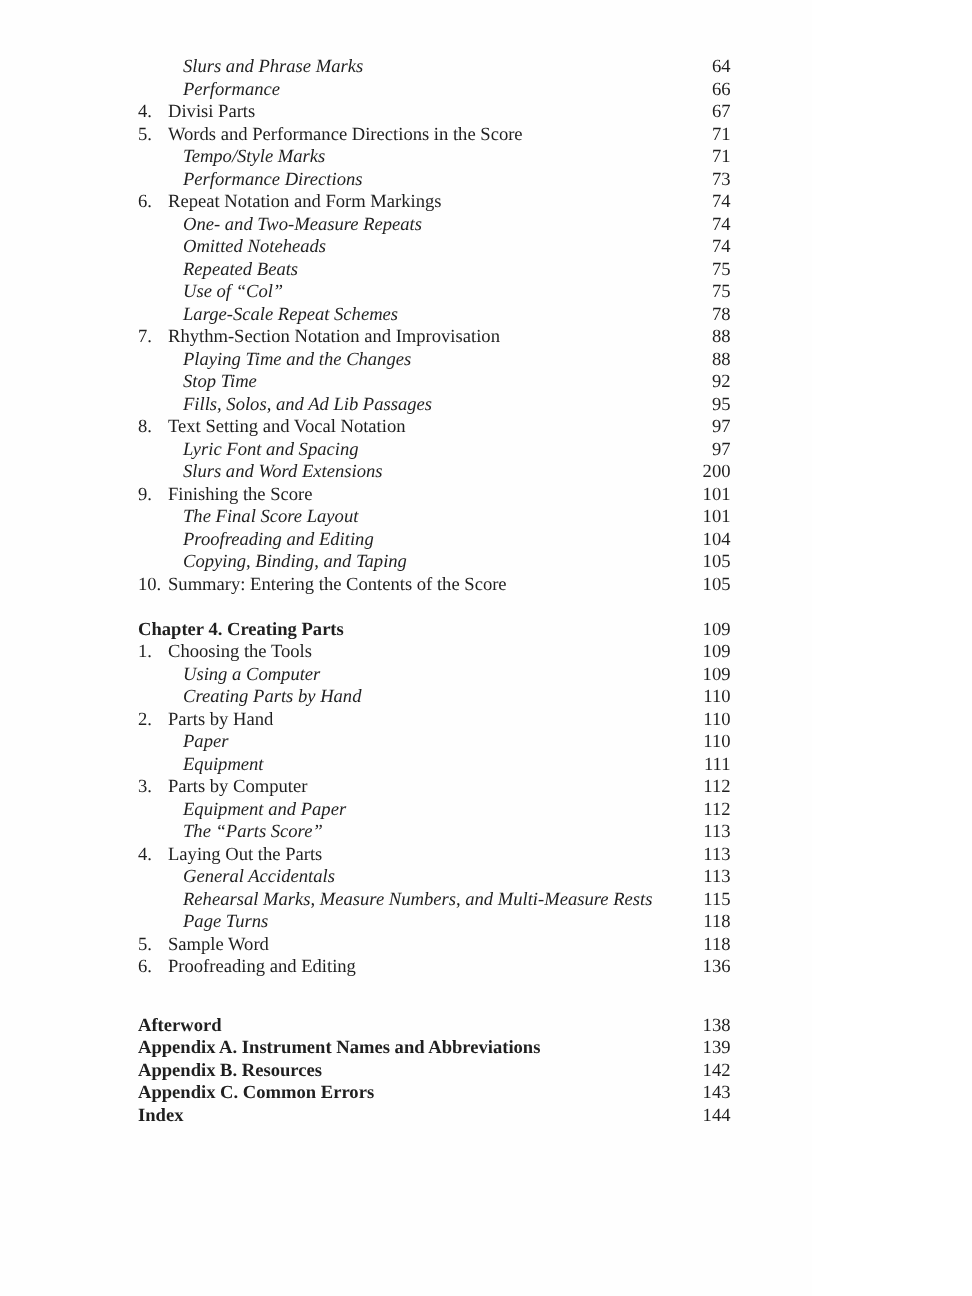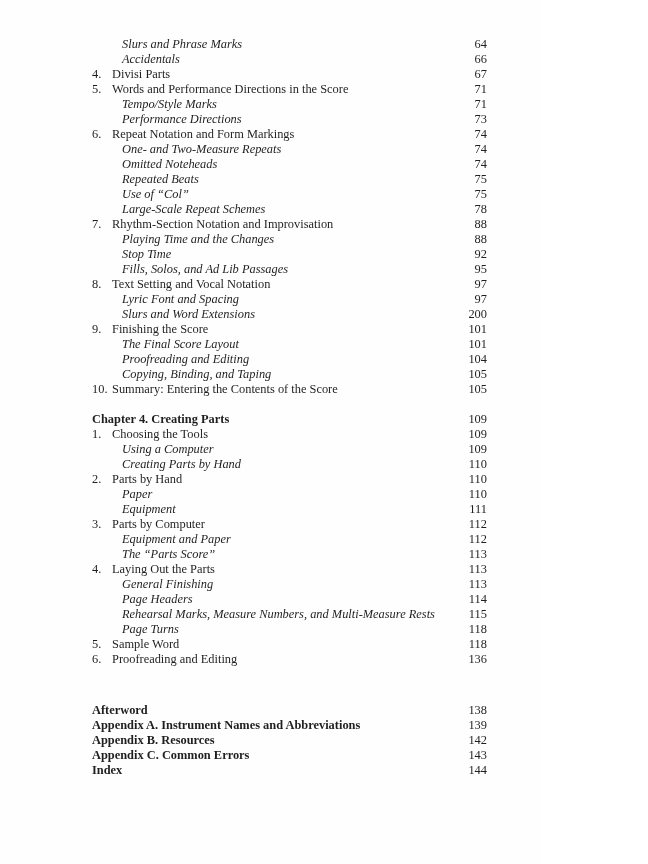--- a/index.html
+++ b/index.html
@@ -52,36 +52,36 @@
     padding-left: 35px;
     font-style: italic;
   }
   .toc-row.chapter,
   .toc-row.back {
     padding-left: 5px;
     font-weight: bold;
   }
   .toc-row.chapter { margin-top: 15px; }
   
-  .toc-row.section + .toc-row.back { margin-top: 36px; }
+  .toc-row.section + .toc-row.back { margin-top: 24px; }
 </style>
 </head>
 <body>
 
 <div class="page">
   <div class="toc" id="toc">
       <div class="toc-row sub">
 
     <span class="label">Slurs and Phrase Marks</span>
     <span class="spacer"></span>
     <span class="page-num">64</span>
   </div>
       <div class="toc-row sub">
 
-    <span class="label">Accidentals</span>
+    <span class="label">Performance</span>
     <span class="spacer"></span>
     <span class="page-num">66</span>
   </div>
       <div class="toc-row section">
     <span class="num">4.</span>
     <span class="label">Divisi Parts</span>
     <span class="spacer"></span>
     <span class="page-num">67</span>
   </div>
       <div class="toc-row section">
@@ -271,29 +271,23 @@
     <span class="page-num">113</span>
   </div>
       <div class="toc-row section">
     <span class="num">4.</span>
     <span class="label">Laying Out the Parts</span>
     <span class="spacer"></span>
     <span class="page-num">113</span>
   </div>
       <div class="toc-row sub">
 
-    <span class="label">General Finishing</span>
+    <span class="label">General Accidentals</span>
     <span class="spacer"></span>
     <span class="page-num">113</span>
-  </div>
-      <div class="toc-row sub">
-
-    <span class="label">Page Headers</span>
-    <span class="spacer"></span>
-    <span class="page-num">114</span>
   </div>
       <div class="toc-row sub">
 
     <span class="label">Rehearsal Marks, Measure Numbers, and Multi-Measure Rests</span>
     <span class="spacer"></span>
     <span class="page-num">115</span>
   </div>
       <div class="toc-row sub">
 
     <span class="label">Page Turns</span>

